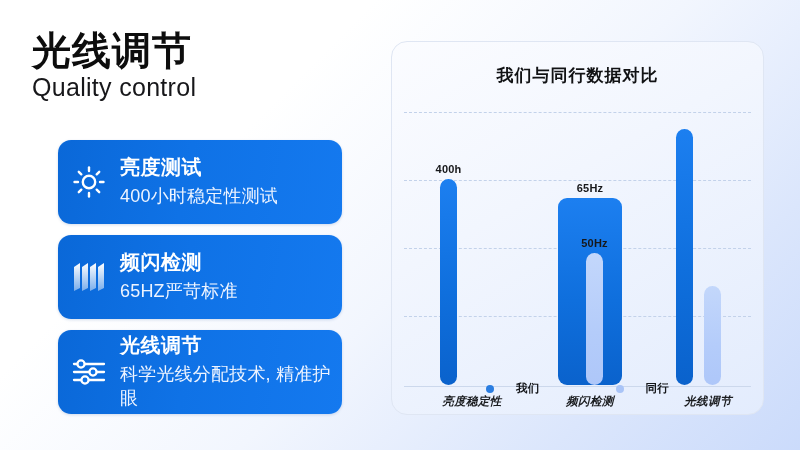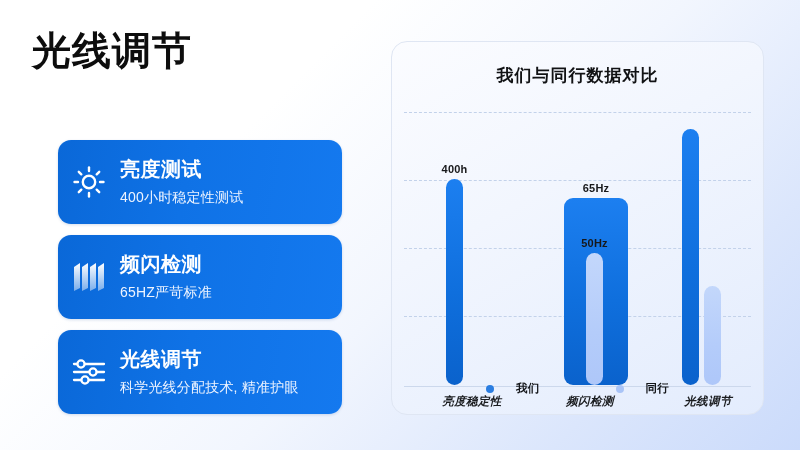--- a/index.html
+++ b/index.html
@@ -18,40 +18,40 @@
   #feature-cards{position:absolute;left:58px;top:140px;width:284px;}
   .feature-card{
     position:relative;height:84px;border-radius:13px;
     background:linear-gradient(100deg,#0a68d8 0%,#0f72e6 45%,#1479ef 100%);
     margin-bottom:11px;display:flex;align-items:center;
     box-shadow:0 1px 3px rgba(20,70,150,.18);
   }
   .card-icon{width:62px;display:flex;align-items:center;justify-content:center;flex:0 0 62px;}
   .card-text{flex:1;padding-right:10px;}
   .card-title{color:#ffffff;font-size:20px;font-weight:bold;line-height:1.18;letter-spacing:.5px;}
-  .card-sub{color:#eef4ff;font-size:14px;line-height:1.3;margin-top:6px;letter-spacing:.2px;}
+  .card-sub{color:#eef4ff;font-size:18px;line-height:1.3;margin-top:6px;letter-spacing:.2px;}
 
   
   #chart-panel{
     position:absolute;left:391px;top:41px;width:373px;height:374px;
     border-radius:16px;border:1px solid #dfe6f3;
     background:linear-gradient(150deg,#fbfcff 0%,#f2f6fe 40%,#e3ecfd 100%);
     box-sizing:border-box;overflow:hidden;
   }
   #chart-title{
     position:absolute;left:0;right:0;top:22px;text-align:center;
     font-size:17px;font-weight:bold;color:#111214;letter-spacing:1px;
   }
   #plot-area{position:absolute;left:12px;right:12px;top:70px;height:275px;}
   .gridline{position:absolute;left:0;right:0;height:0;border-top:1px dashed #c3d2ea;}
   #axis-baseline{position:absolute;left:0;right:0;bottom:0;height:0;border-top:1px solid #ccd8ec;}
 
   .bar-group{position:absolute;bottom:0;width:92px;height:100%;}
   .bar{position:absolute;bottom:2px;width:17px;border-radius:9px;}
-  .bar.ours{background:linear-gradient(180deg,#1c7ff0 0%,#0f6fdd 55%,#0a62cc 100%);left:20px;margin-top:15px;}
+  .bar.ours{background:linear-gradient(180deg,#1c7ff0 0%,#0f6fdd 55%,#0a62cc 100%);left:14px;margin-top:15px;}
   .bar.peer{background:linear-gradient(180deg,#c3d7fb 0%,#b4ccfa 60%,#aec7f9 100%);left:42px;}
   .bar-value{
     position:absolute;font-size:11px;font-weight:bold;color:#17181a;white-space:nowrap;
     transform:translate(-50%,-100%);letter-spacing:.2px;
   }
   .group-label{
     position:absolute;bottom:-22px;left:0;width:92px;text-align:center;
     font-size:11.5px;font-weight:bold;color:#1a1c1f;letter-spacing:.4px;font-style:italic;
   }
   #chart-legend{
@@ -61,20 +61,21 @@
   .legend-dot{width:8px;height:8px;border-radius:50%;display:block;}
   .legend-label{font-size:11.5px;font-weight:bold;color:#14161a;letter-spacing:.3px;}
 </style>
 </head>
 <body>
 
 <div id="left-column">
 
   <div id="heading-block">
     <div id="title-cn">光线调节</div>
+    <div id="title-en">Quality control</div>
   </div>
 
   <div id="feature-cards">
 
     <div class="feature-card">
       <div class="card-icon">
         <svg width="34" height="34" viewBox="0 0 34 34">
           <circle cx="17" cy="17" r="6.2" fill="none" stroke="#ffffff" stroke-width="2.4"></circle>
           <g stroke="#ffffff" stroke-width="2.4" stroke-linecap="round">
             <line x1="17" y1="2.5" x2="17" y2="6"></line>

